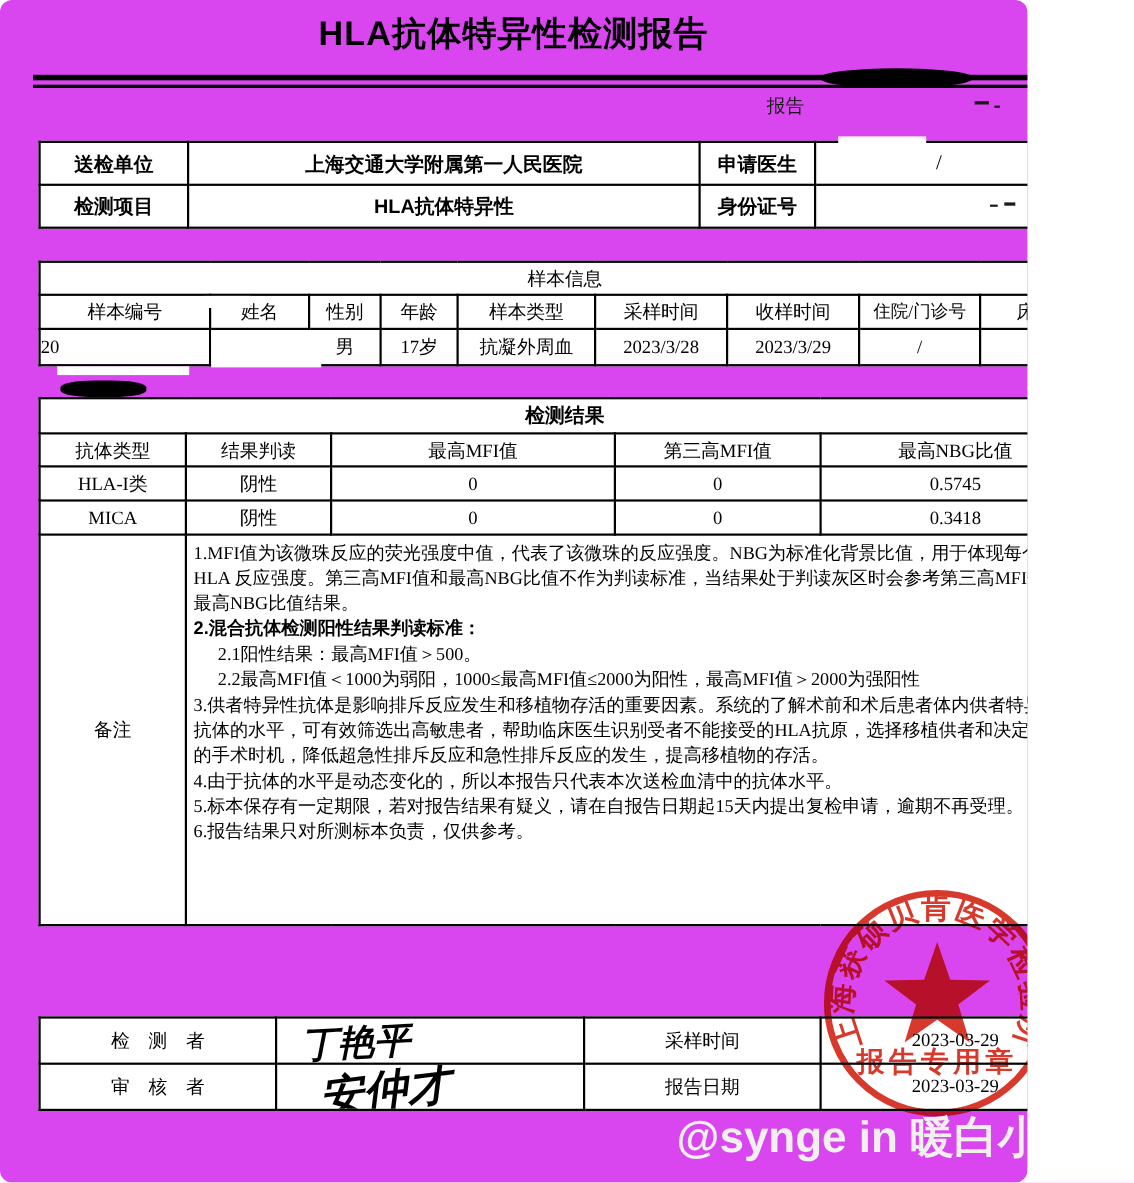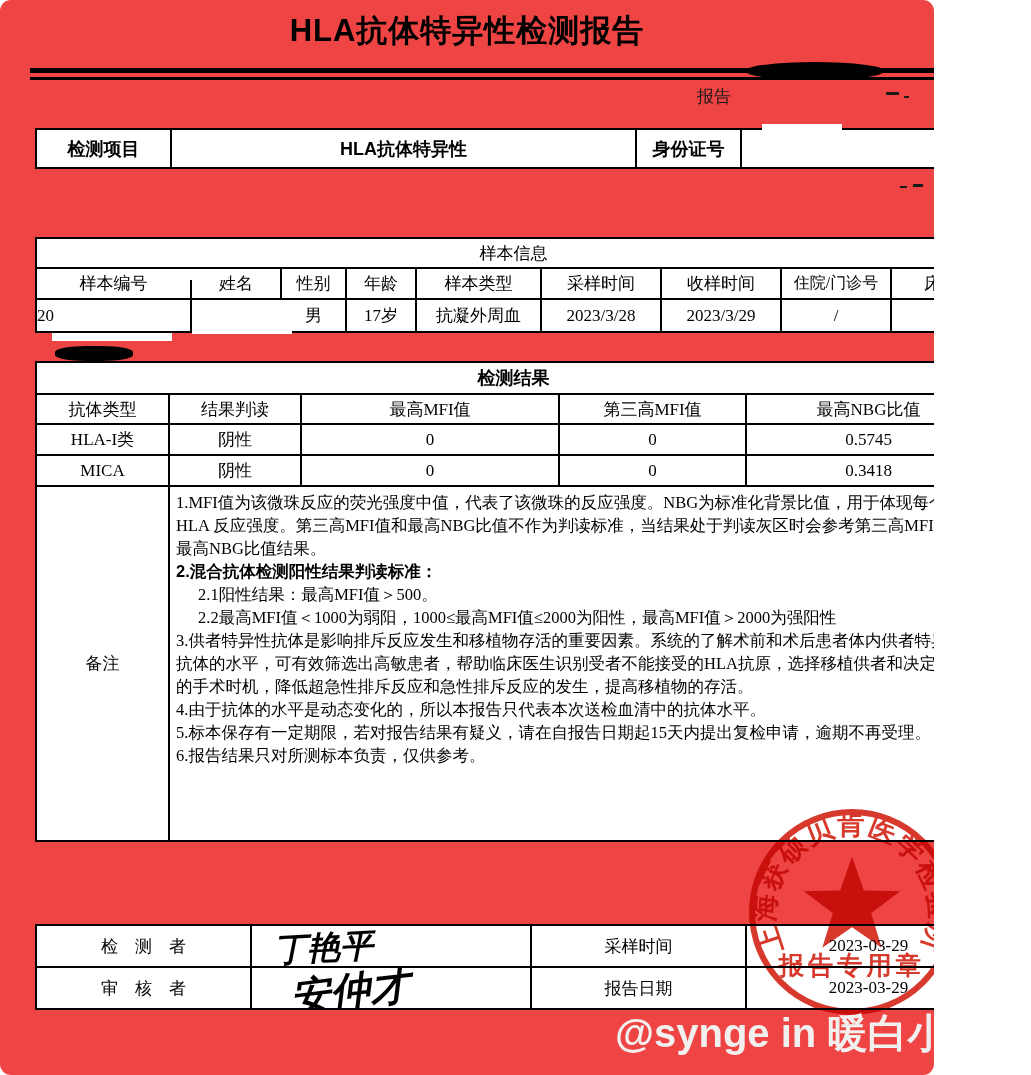--- a/index.html
+++ b/index.html
@@ -1,16 +1,16 @@
 <!DOCTYPE html>
 <html><head>
 <meta charset="utf-8">
 <style>
   html,body{margin:0;padding:0;background:#fff;}
-  .page{position:relative;width:934px;height:1075px;background:#ef4444;overflow:hidden;
+  .page{position:relative;width:934px;height:1075px;background:#d946ef;overflow:hidden;
         font-family:"Liberation Serif","DejaVu Serif",serif;color:#000;border-radius:11px;}
   .hei{font-family:"Liberation Sans","DejaVu Sans",sans-serif;font-weight:bold;}
   .abs{position:absolute;}
   .title{left:0;top:10px;width:100%;text-align:center;font-size:31px;letter-spacing:1px;}
   .rule1{left:30px;top:68px;width:975px;height:5px;background:#000;}
   .rule2{left:30px;top:77px;width:975px;height:3px;background:#000;}
   .report-label{left:697px;top:85px;font-size:17px;color:#1a1a1a;}
   .blob{position:absolute;background:#000;border-radius:50%;}
   .mark{position:absolute;background:#1a1a1a;}
   .white-patch{position:absolute;background:#fff;}
@@ -64,20 +64,26 @@
   <div class="mark" style="left:904px;top:96px;width:5px;height:2px;"></div>
 
   <table class="t-info">
     <colgroup>
         <col style="width:135px">
         <col style="width:465px">
         <col style="width:105px">
         <col style="width:225px">
       </colgroup>
     <tbody>
+        <tr>
+      <td class="lab">送检单位</td>
+      <td class="val">上海交通大学附属第一人民医院</td>
+      <td class="lab">申请医生</td>
+      <td class="num" style="font-size:19px;">/</td>
+    </tr>
     <tr>
       <td class="lab">检测项目</td>
       <td class="val">HLA抗体特异性</td>
       <td class="lab">身份证号</td>
       <td></td>
     </tr>
   </tbody>
     </table>
   <div class="mark" style="left:900px;top:186px;width:7px;height:2px;"></div>
   <div class="mark" style="left:913px;top:184px;width:10px;height:3px;"></div>

